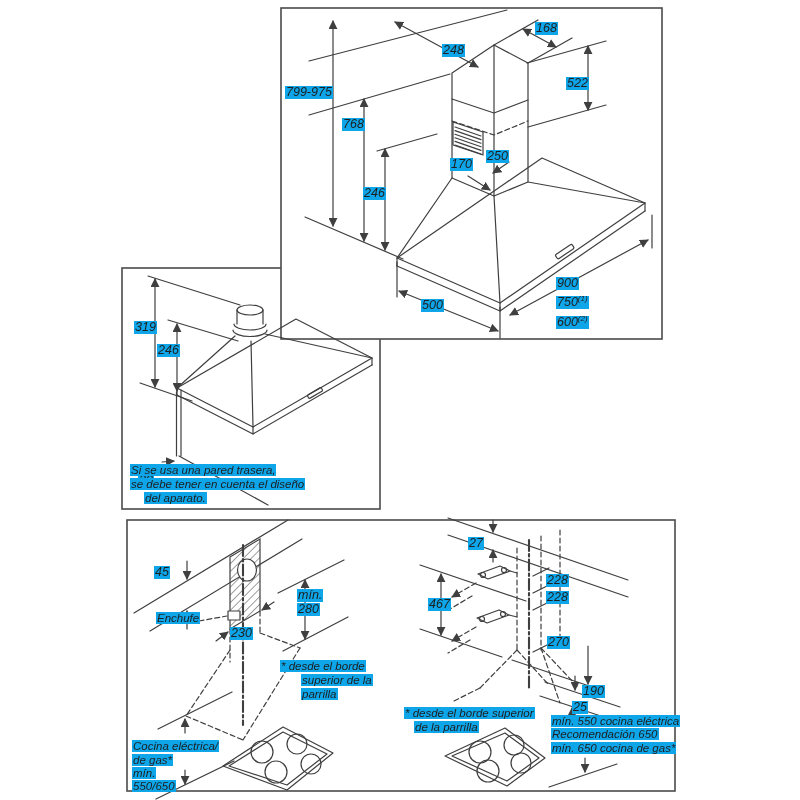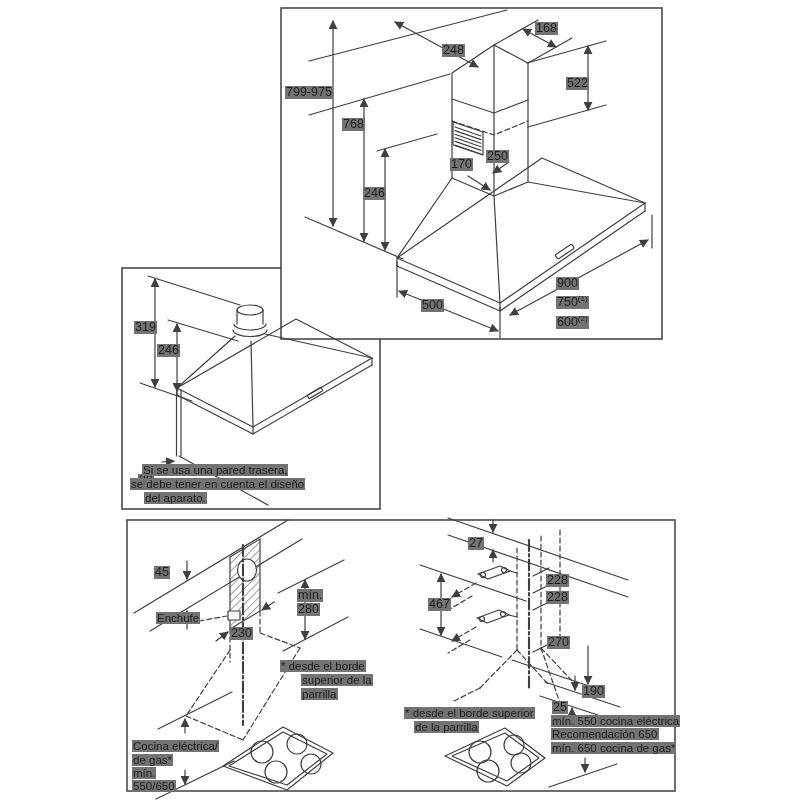--- a/index.html
+++ b/index.html
@@ -1,20 +1,20 @@
 <!DOCTYPE html>
 <html><head>
 <meta charset="utf-8">
 <style>
   html,body{margin:0;padding:0;background:#fff;}
   .stage{position:relative;width:800px;height:800px;background:#fff;overflow:hidden;
          font-family:"Liberation Sans",sans-serif;}
   .stage svg{position:absolute;left:0;top:0;}
-  .lbl{position:absolute;font-size:12.5px;color:#1e1e1e;background:#737373;
-       line-height:1.05;padding:0 1px;white-space:nowrap;}
+  .lbl{position:absolute;font-size:12.5px;color:#1e1e1e;background:#0ea5e9;
+       line-height:1.05;padding:0 1px;white-space:nowrap;font-style:italic;}
   .sm{font-size:11.5px;}
   sup{font-size:8px;line-height:0;}
   
   .ln{stroke:#3f3f3f;fill:none;stroke-width:1.2;stroke-linecap:round;stroke-linejoin:round;}
   .dsh{stroke-dasharray:5 3;}
   .cl{stroke-dasharray:11 3 2.5 3;stroke-width:2.1;}
   .pnl{fill:#fff;stroke:#4a4a4a;stroke-width:1.6;}
   .wfill{fill:#fff;}
 </style>
 </head>
@@ -246,21 +246,21 @@
   <div class="lbl" style="left:450px;top:158px">170</div>
   <div class="lbl" style="left:363px;top:187px">246</div>
   <div class="lbl" style="left:421px;top:299px">500</div>
   <div class="lbl" style="left:556px;top:277px">900</div>
   <div class="lbl" style="left:556px;top:296px"><span>750</span><sup>(1)</sup></div>
   <div class="lbl" style="left:556px;top:316px"><span>600</span><sup>(2)</sup></div>
 
   <div class="lbl" style="left:134px;top:321px">319</div>
   <div class="lbl" style="left:157px;top:344px">246</div>
   <div class="lbl" style="left:138px;top:474px">20</div>
-  <div class="lbl sm" style="left:142px;top:464px">Si se usa una pared trasera,</div>
+  <div class="lbl sm" style="left:130px;top:464px">Si se usa una pared trasera,</div>
   <div class="lbl sm" style="left:130px;top:478px">se debe tener en cuenta el diseño</div>
   <div class="lbl sm" style="left:144px;top:492px">del aparato.</div>
 
   <div class="lbl" style="left:154px;top:566px">45</div>
   <div class="lbl sm" style="left:156px;top:612px">Enchufe</div>
   <div class="lbl" style="left:230px;top:627px">230</div>
   <div class="lbl" style="left:297px;top:589px">mín.</div>
   <div class="lbl" style="left:297px;top:603px">280</div>
   <div class="lbl sm" style="left:280px;top:660px">* desde el borde</div>
   <div class="lbl sm" style="left:301px;top:674px">superior de la</div>
@@ -269,21 +269,21 @@
   <div class="lbl sm" style="left:132px;top:754px">de gas*</div>
   <div class="lbl sm" style="left:132px;top:767px">mín.</div>
   <div class="lbl sm" style="left:132px;top:780px">550/650</div>
 
   <div class="lbl" style="left:468px;top:537px">27</div>
   <div class="lbl" style="left:428px;top:598px">467</div>
   <div class="lbl" style="left:546px;top:574px">228</div>
   <div class="lbl" style="left:546px;top:591px">228</div>
   <div class="lbl" style="left:547px;top:636px">270</div>
   <div class="lbl" style="left:582px;top:685px">190</div>
-  <div class="lbl" style="left:552px;top:701px">25</div>
+  <div class="lbl" style="left:572px;top:701px">25</div>
   <div class="lbl sm" style="left:404px;top:707px">* desde el borde superior</div>
   <div class="lbl sm" style="left:414px;top:721px">de la parrilla</div>
   <div class="lbl sm" style="left:551px;top:715px">mín. 550 cocina eléctrica</div>
   <div class="lbl sm" style="left:551px;top:728px">Recomendación 650</div>
   <div class="lbl sm" style="left:551px;top:742px">mín. 650 cocina de gas*</div>
 </div>
 
 </div>
 
 </body></html>

